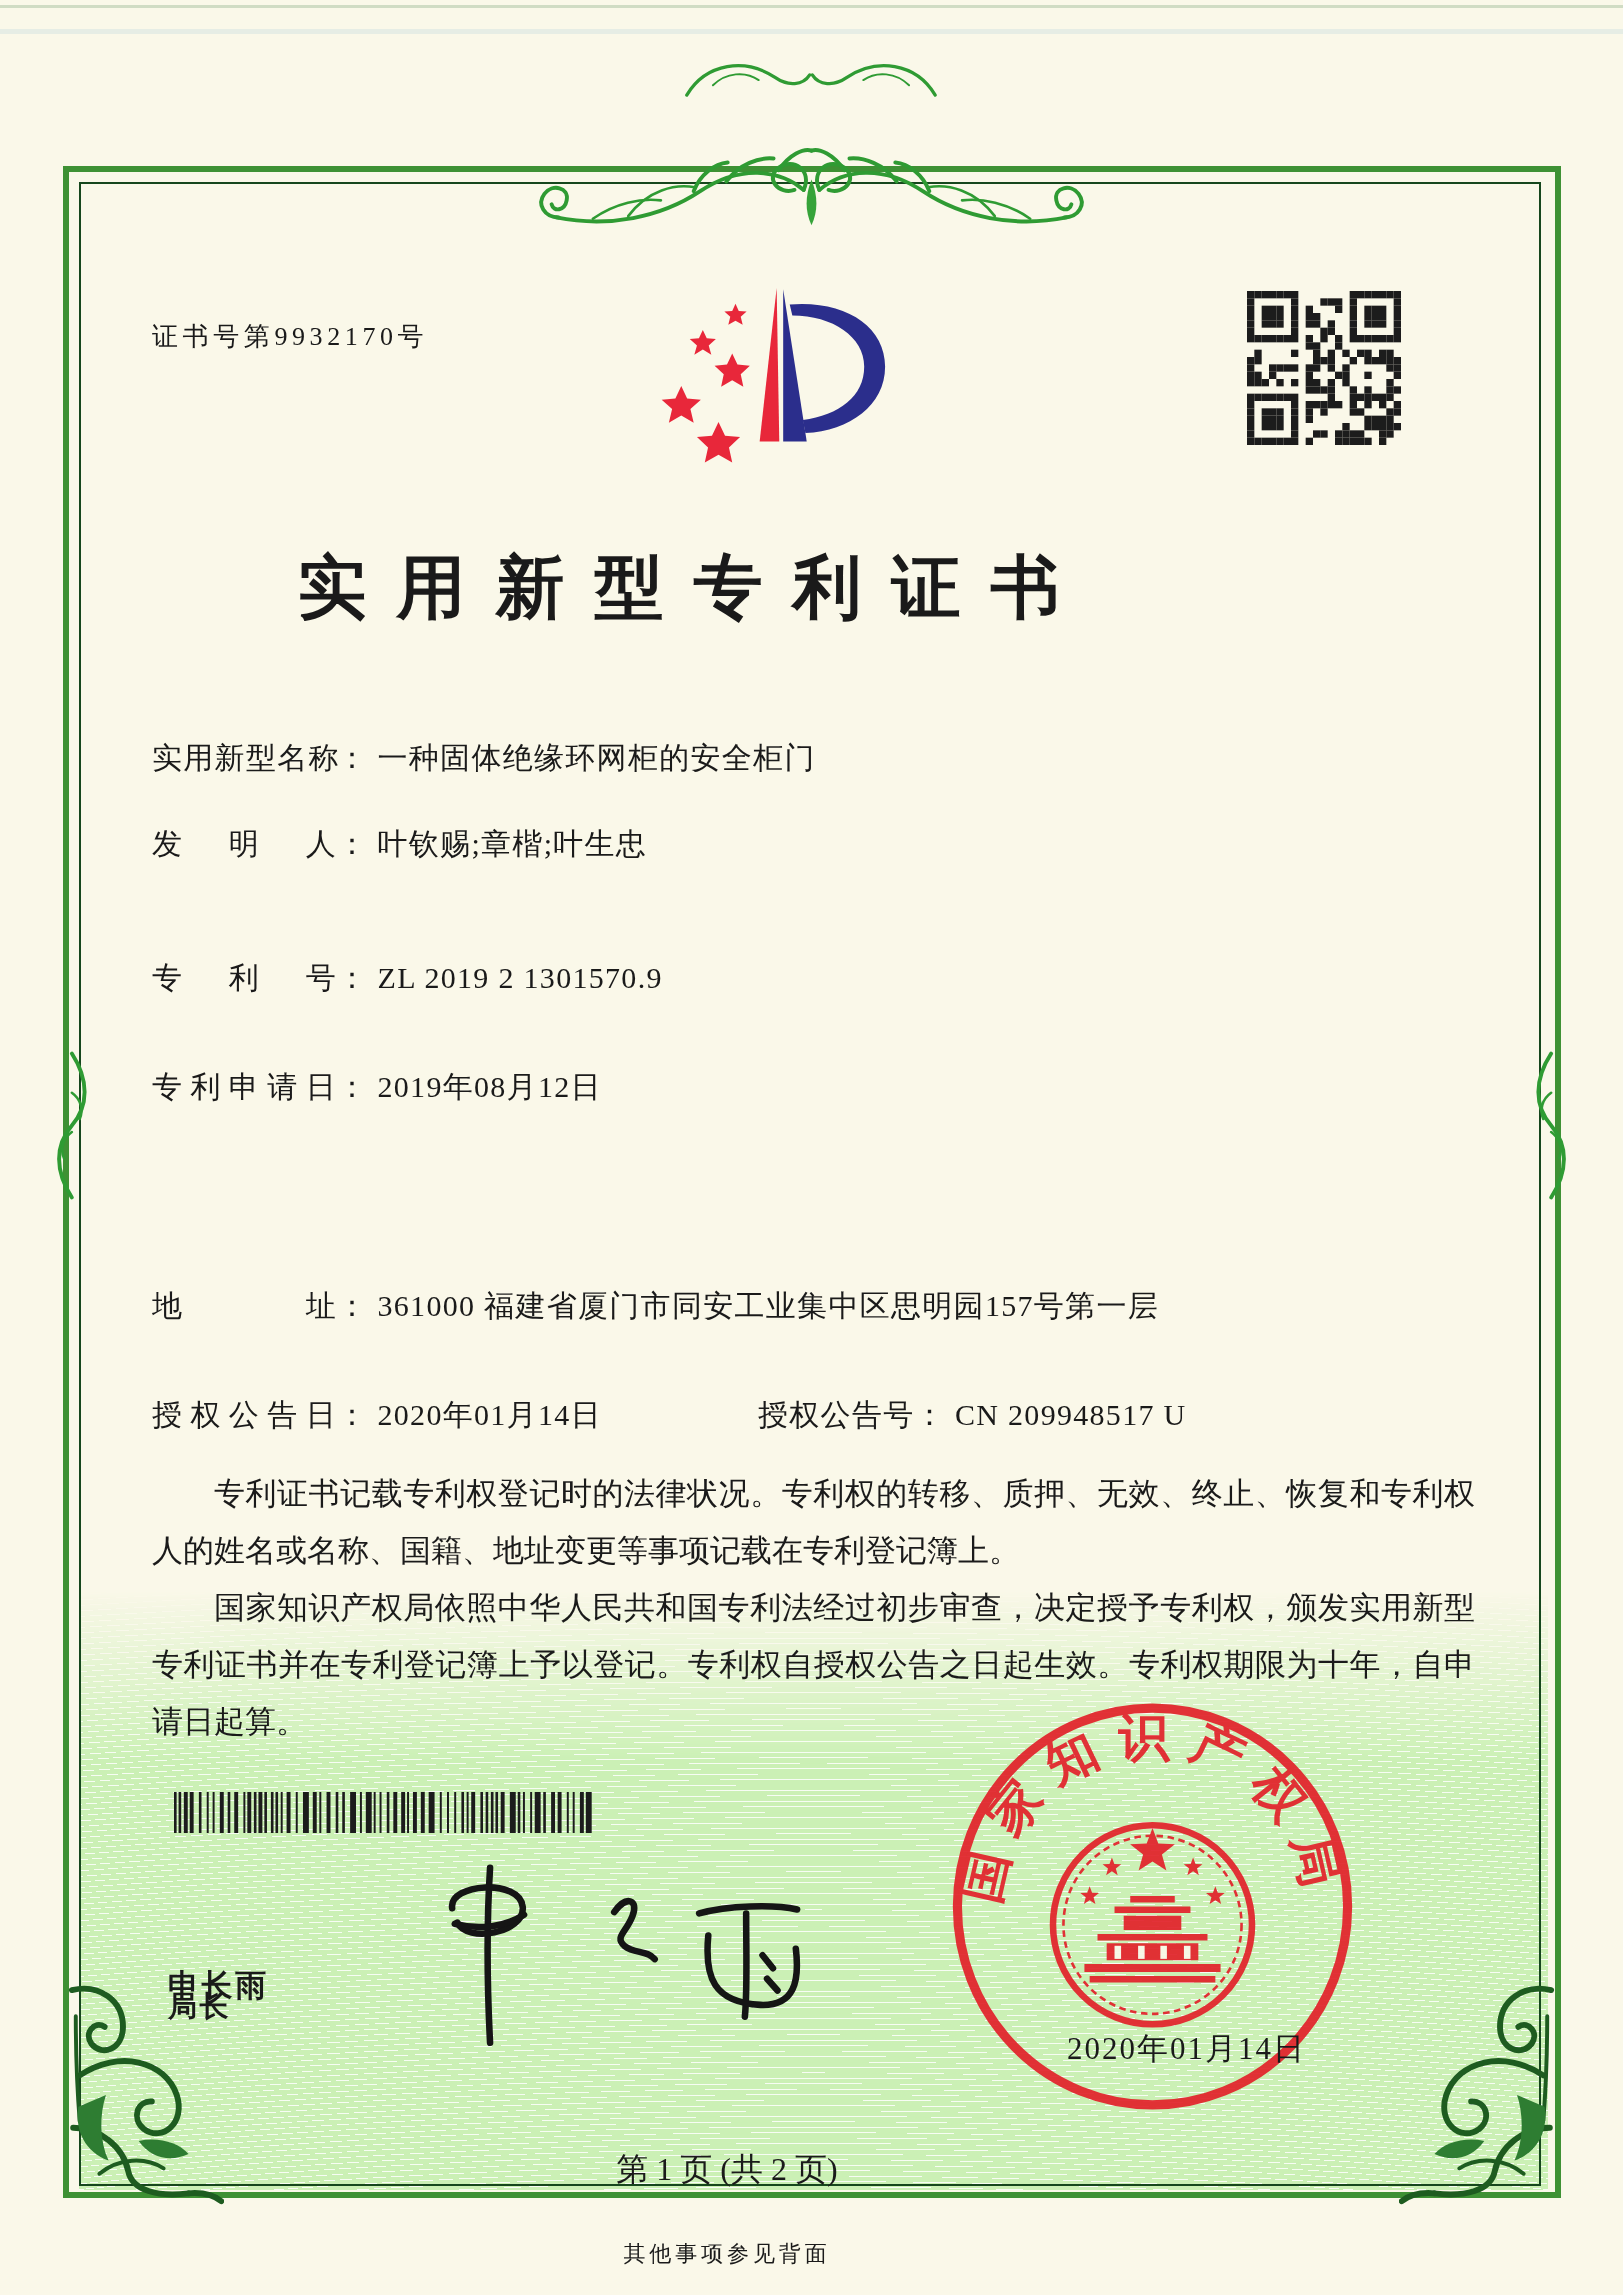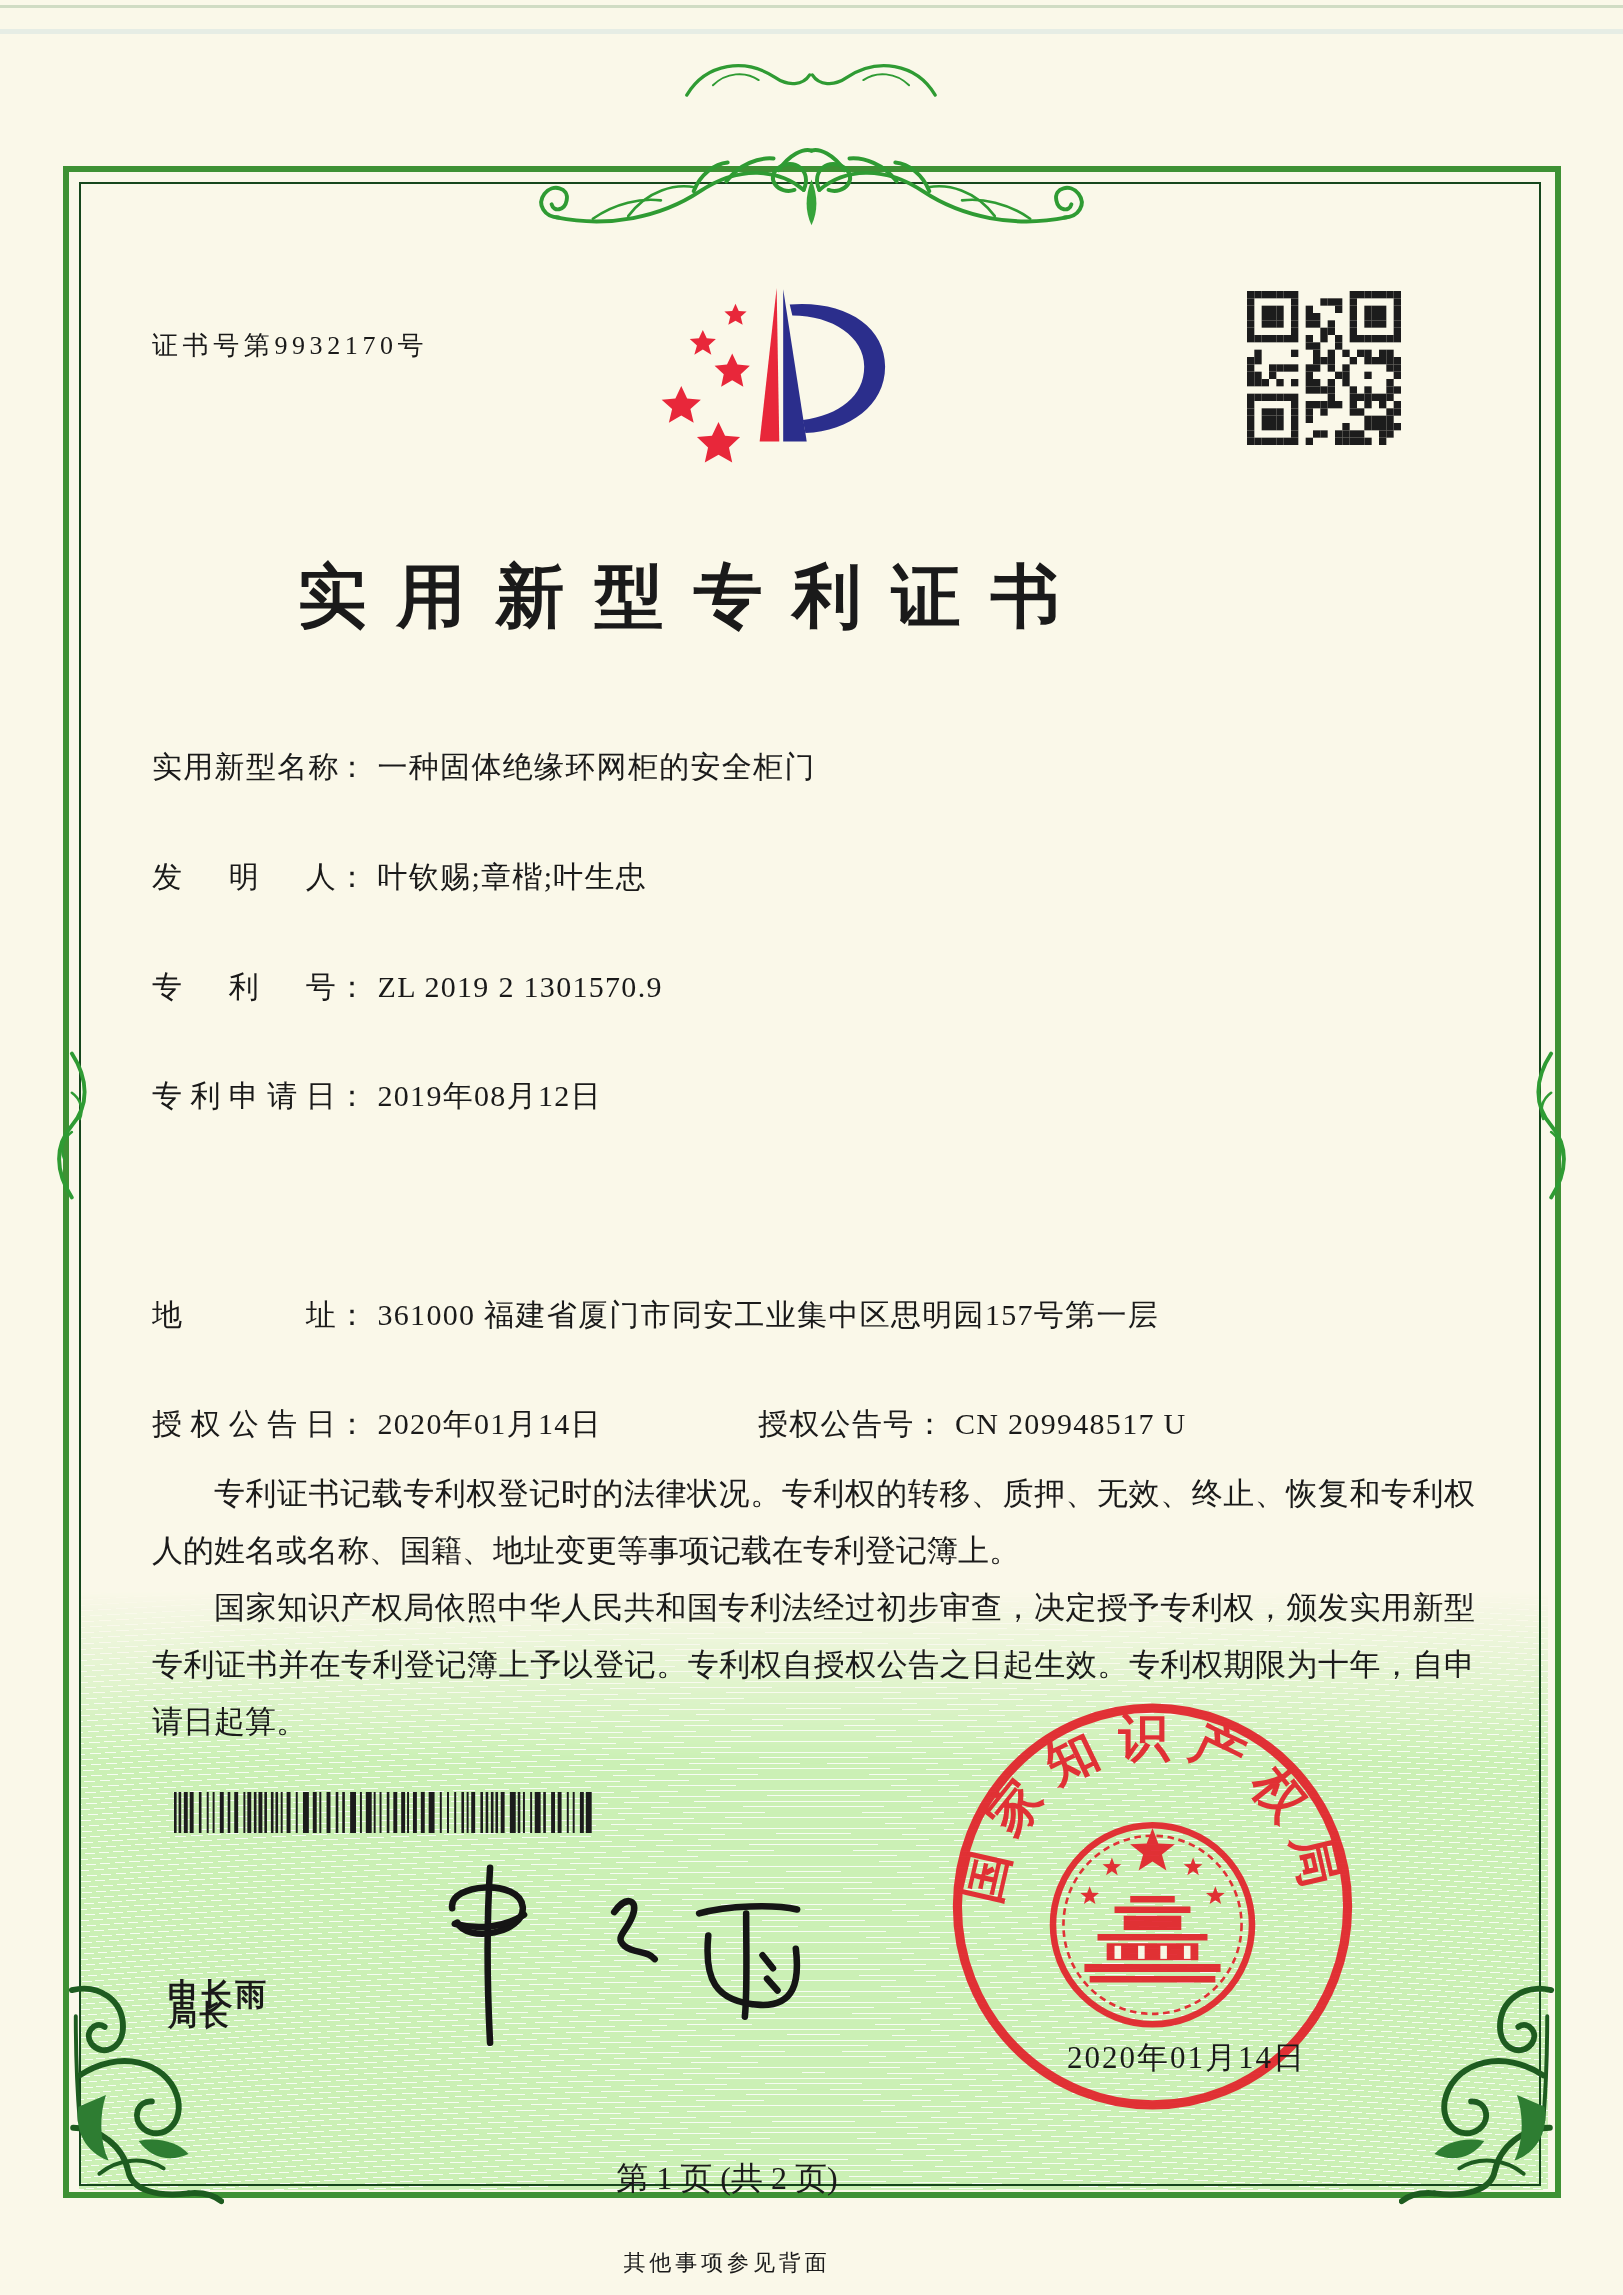--- a/index.html
+++ b/index.html
@@ -13,21 +13,21 @@
   .guilloche{left:79px;top:1591px;width:1469px;height:599px;z-index:1;
      background-color:#cbf0b5;
      background-image:repeating-radial-gradient(1702px 589px at 50% 250%,
         rgba(255,255,255,0) 0 13.7px, rgba(255,255,255,.85) 13.7px 15.7px);
      -webkit-mask-image:linear-gradient(180deg,transparent 0,#000 170px);
      mask-image:linear-gradient(180deg,transparent 0,#000 170px);}
   
   .frame-outer{left:63px;top:166px;width:1486px;height:2020px;border:6.5px solid #3e9134;z-index:2;}
   .frame-inner{left:79px;top:182px;width:1458px;height:2000px;border:2px solid #16471d;z-index:2;}
   .orn{z-index:3;}
-  .txt{z-index:5;margin-top:9px;}
+  .txt{z-index:5;}
   .certno{left:152px;top:319px;font-size:26px;letter-spacing:4.6px;}
   .title{left:0;top:542px;width:1357px;text-align:center;font-size:69px;font-weight:bold;
          letter-spacing:30px;text-indent:30px;}
   .frow{left:152px;font-size:30px;letter-spacing:1.3px;white-space:nowrap;}
   .flabel{display:inline-block;width:185px;text-align:justify;text-align-last:justify;}
   .fcolon{display:inline-block;margin-right:9.2px;}
   .grant2{position:absolute;left:606px;top:0;white-space:nowrap;}
   .paras{left:152px;top:1465px;width:1323px;font-size:31px;line-height:57px;
          text-align:justify;z-index:5;}
   .paras p{margin:0;text-indent:2em;}
@@ -360,21 +360,21 @@
       <rect x="165" y="220" width="11" height="11" fill="#1c1c1c"></rect>
       <rect x="176" y="220" width="11" height="11" fill="#1c1c1c"></rect>
       <rect x="198" y="220" width="11" height="11" fill="#1c1c1c"></rect>
     </svg>
 
   <div class="abs txt title">实用新型专利证书</div>
 
   <div class="abs txt frow" style="top:738px;">
     <span class="flabel">实用新型名称</span><span class="fcolon">：</span><span>一种固体绝缘环网柜的安全柜门</span>
   </div>
-  <div class="abs txt frow" style="top:848px;">
+  <div class="abs txt frow" style="top:824px;">
     <span class="flabel">发明人</span><span class="fcolon">：</span><span>叶钦赐;章楷;叶生忠</span>
   </div>
   <div class="abs txt frow" style="top:958px;">
     <span class="flabel">专利号</span><span class="fcolon">：</span><span>ZL 2019 2 1301570.9</span>
   </div>
   <div class="abs txt frow" style="top:1067px;">
     <span class="flabel">专利申请日</span><span class="fcolon">：</span><span>2019年08月12日</span>
   </div>
   <div class="abs txt frow" style="top:1286px;">
     <span class="flabel">地址</span><span class="fcolon">：</span><span>361000 福建省厦门市同安工业集中区思明园157号第一层</span>

